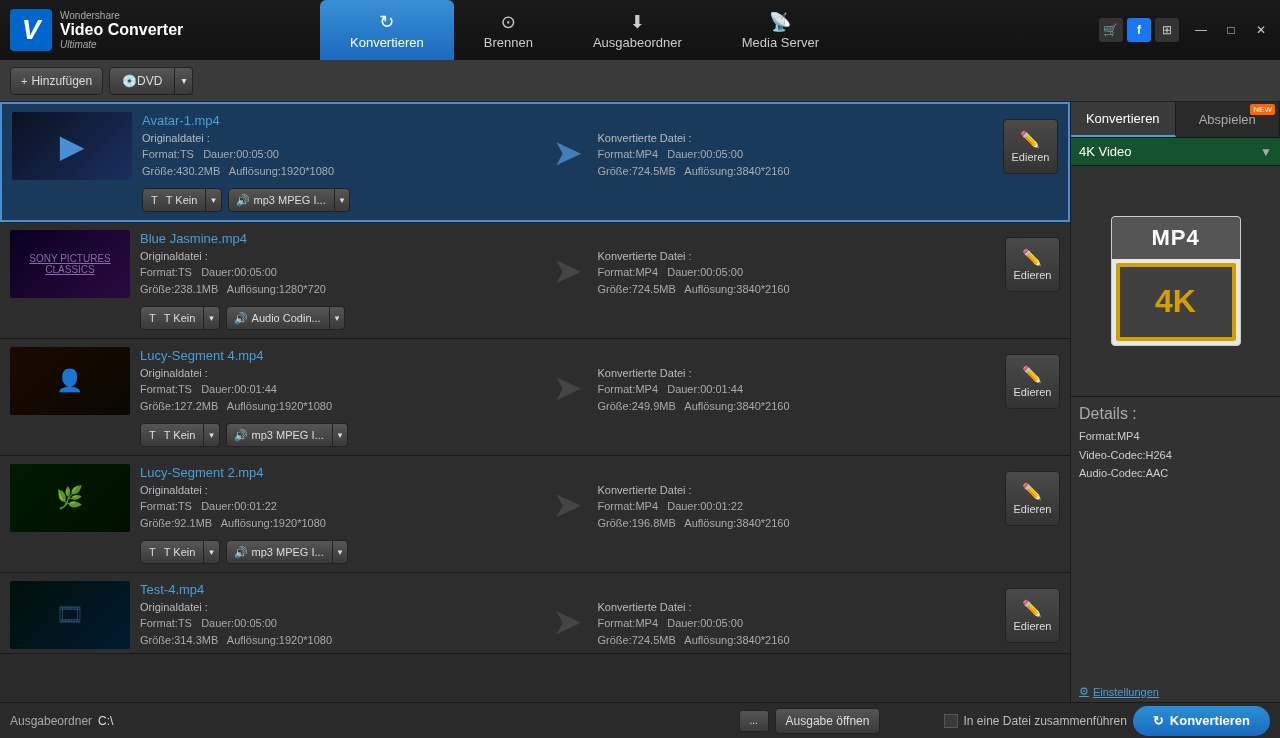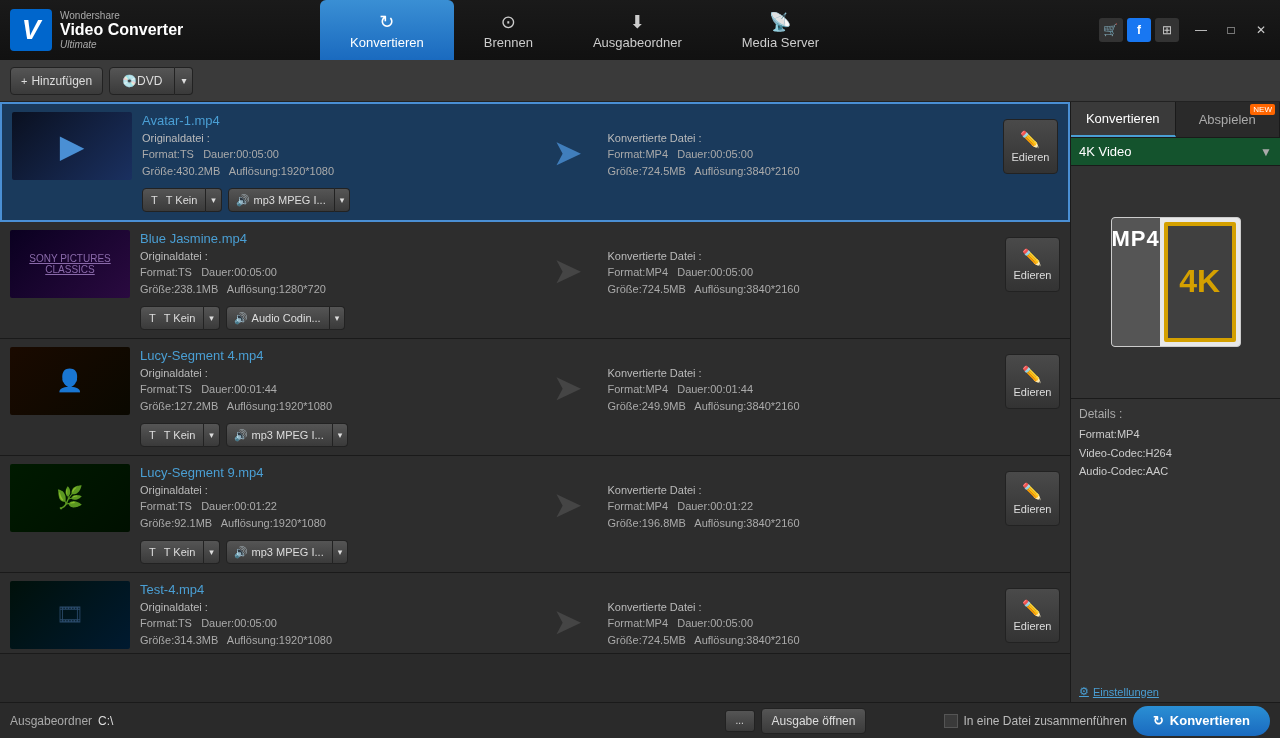--- a/index.html
+++ b/index.html
@@ -223,21 +223,20 @@
       font-size: 22px;
     }
     .thumb-avatar .thumb-content { color: #3a6aaa; }
     .thumb-blue .thumb-content { color: #6a3aaa; }
 
     .file-info { flex: 1; }
     .file-name { color: #4a9fd4; font-size: 13px; margin-bottom: 4px; }
     .file-details-row {
       display: flex;
       align-items: flex-start;
-      gap: 10px;
     }
     .file-orig, .file-conv { flex: 1; }
     .file-orig-label, .file-conv-label { color: #bbb; font-size: 11px; margin-bottom: 2px; }
     .file-meta { font-size: 11px; color: #aaa; line-height: 1.5; }
 
     .arrow-icon {
       font-size: 28px;
       color: #4a8fd4;
       opacity: 0.6;
       display: flex;
@@ -392,21 +391,21 @@
       align-items: center;
       justify-content: center;
       padding: 20px;
     }
     .mp4-badge {
       width: 130px;
       height: 130px;
       background: #e8e8e8;
       border-radius: 4px;
       display: flex;
-      flex-direction: row;
+      flex-direction: column;
       overflow: hidden;
       border: 1px solid #ccc;
     }
     .mp4-top {
       background: #555;
       color: white;
       text-align: center;
       font-size: 22px;
       font-weight: bold;
       padding: 8px 0;
@@ -425,21 +424,21 @@
     .mp4-4k {
       font-size: 32px;
       font-weight: bold;
       color: #d4a000;
     }
 
     .details-section {
       padding: 8px;
       border-top: 1px solid #1a1a1a;
     }
-    .details-label { color: #aaa; font-size: 12px; margin-bottom: 4px; }
+    .details-label { color: #aaa; font-size: 16px; margin-bottom: 4px; }
     .details-item { color: #ccc; font-size: 11px; line-height: 1.7; }
 
     
     .statusbar {
       height: 36px;
       background: #2a2a2a;
       border-top: 1px solid #1a1a1a;
       display: flex;
       align-items: center;
       padding: 0 10px;
@@ -471,21 +470,21 @@
       display: flex;
       align-items: center;
       font-size: 12px;
     }
     .merge-check {
       display: flex;
       align-items: center;
       gap: 5px;
       color: #bbb;
       font-size: 12px;
-      margin-left: 24px;
+      margin-left: 10px;
       padding-left: 48px;
     }
     .merge-checkbox {
       width: 14px;
       height: 14px;
       border: 1px solid #555;
       background: #3a3a3a;
     }
     .convert-btn {
       height: 30px;
@@ -731,21 +730,21 @@
         </div>
       </div>
     </div>
 
     <div class="file-item">
       <div class="file-item-top">
         <div class="file-thumb thumb-lucy2">
           <div class="thumb-content" style="background:linear-gradient(135deg,#001a00,#001000); color:#2a4a2a; font-size:22px;">🌿</div>
         </div>
         <div class="file-info">
-          <div class="file-name">Lucy-Segment 9.mp4</div>
+          <div class="file-name">Lucy-Segment 2.mp4</div>
           <div class="file-details-row">
             <div class="file-orig">
               <div class="file-orig-label">Originaldatei :</div>
               <div class="file-meta">
                 <span>Format:TS</span>&nbsp;&nbsp;
                 <span>Dauer:00:01:22</span><br>
                 <span>Größe:92.1MB</span>&nbsp;&nbsp;
                 <span>Auflösung:1920*1080</span>
               </div>
             </div>

